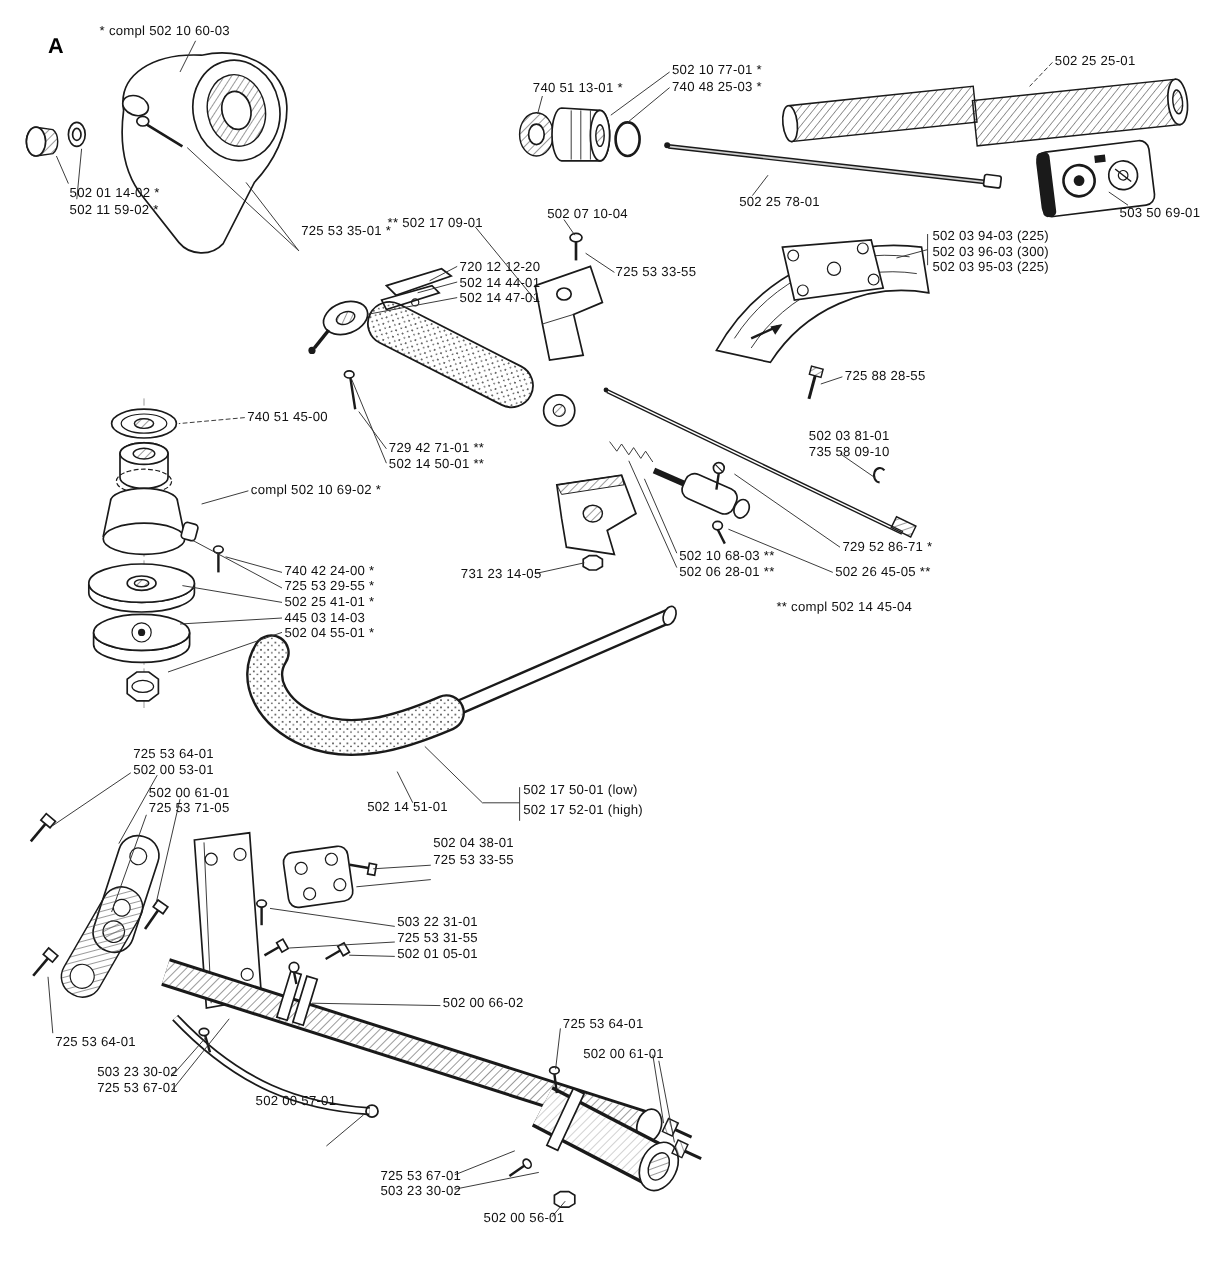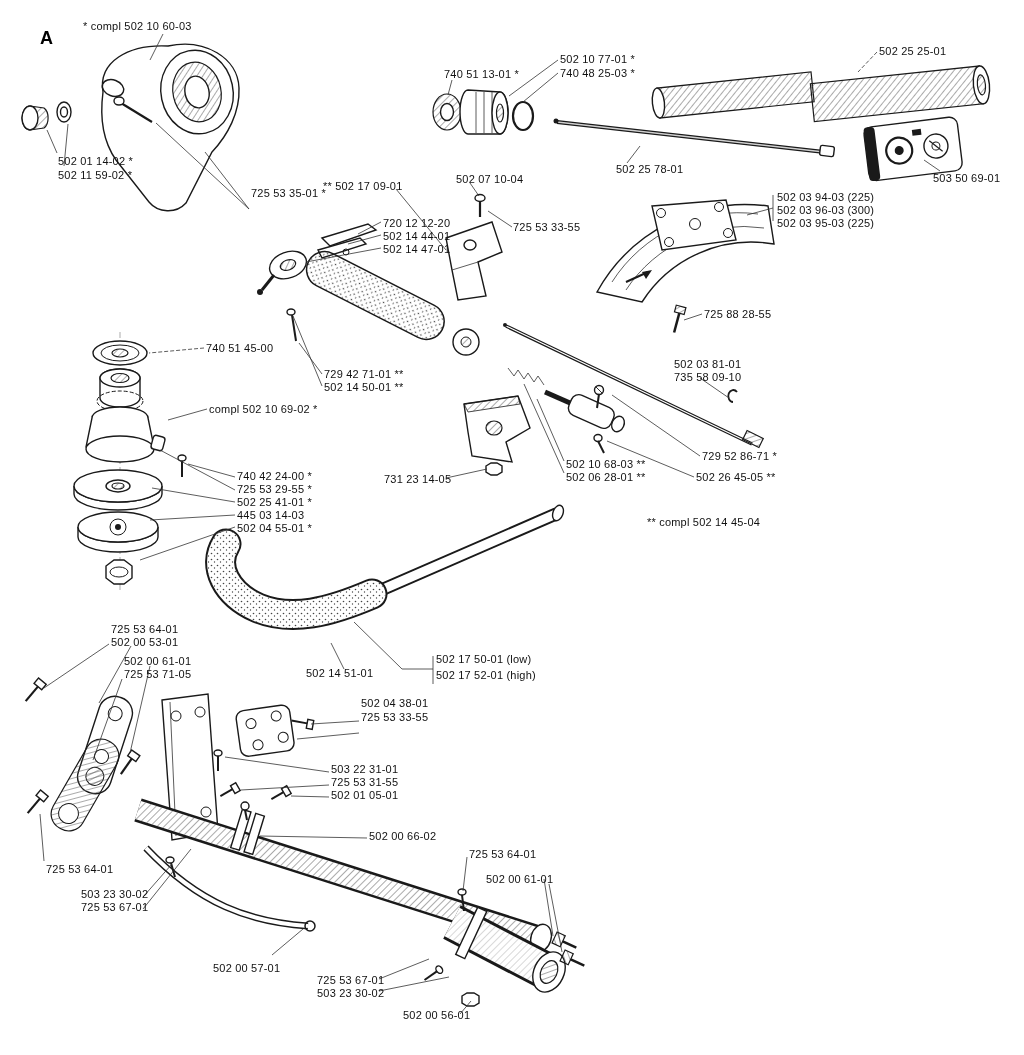--- a/index.html
+++ b/index.html
@@ -401,37 +401,37 @@
 <div class="lbl" style="left:702px;top:450px">729 52 86-71 *</div>
 <div class="lbl" style="left:237px;top:470px">740 42 24-00 *</div>
 <div class="lbl" style="left:237px;top:483px">725 53 29-55 *</div>
 <div class="lbl" style="left:237px;top:496px">502 25 41-01 *</div>
 <div class="lbl" style="left:237px;top:509px">445 03 14-03</div>
 <div class="lbl" style="left:237px;top:522px">502 04 55-01 *</div>
 <div class="lbl" style="left:384px;top:473px">731 23 14-05</div>
 <div class="lbl" style="left:566px;top:458px">502 10 68-03 **</div>
 <div class="lbl" style="left:566px;top:471px">502 06 28-01 **</div>
 <div class="lbl" style="left:696px;top:471px">502 26 45-05 **</div>
-<div class="lbl" style="left:647px;top:516px">** compl 502 14 45-04</div>
+<div class="lbl" style="left:647px;top:500px">** compl 502 14 45-04</div>
 <div class="lbl" style="left:111px;top:623px">725 53 64-01</div>
 <div class="lbl" style="left:111px;top:636px">502 00 53-01</div>
 <div class="lbl" style="left:124px;top:655px">502 00 61-01</div>
 <div class="lbl" style="left:124px;top:668px">725 53 71-05</div>
 <div class="lbl" style="left:306px;top:667px">502 14 51-01</div>
 <div class="lbl" style="left:436px;top:653px">502 17 50-01 (low)</div>
 <div class="lbl" style="left:436px;top:669px">502 17 52-01 (high)</div>
 <div class="lbl" style="left:361px;top:711px">725 53 33-55</div>
 <div class="lbl" style="left:361px;top:697px">502 04 38-01</div>
 <div class="lbl" style="left:331px;top:763px">503 22 31-01</div>
 <div class="lbl" style="left:331px;top:776px">725 53 31-55</div>
 <div class="lbl" style="left:331px;top:789px">502 01 05-01</div>
 <div class="lbl" style="left:369px;top:830px">502 00 66-02</div>
 <div class="lbl" style="left:469px;top:848px">725 53 64-01</div>
 <div class="lbl" style="left:486px;top:873px">502 00 61-01</div>
 <div class="lbl" style="left:46px;top:863px">725 53 64-01</div>
 <div class="lbl" style="left:81px;top:888px">503 23 30-02</div>
 <div class="lbl" style="left:81px;top:901px">725 53 67-01</div>
-<div class="lbl" style="left:213px;top:962px">502 00 57-01</div>
+<div class="lbl" style="left:213px;top:912px">502 00 57-01</div>
 <div class="lbl" style="left:317px;top:974px">725 53 67-01</div>
 <div class="lbl" style="left:317px;top:987px">503 23 30-02</div>
 <div class="lbl" style="left:403px;top:1009px">502 00 56-01</div>
 
 </div>
 
 </body></html>

